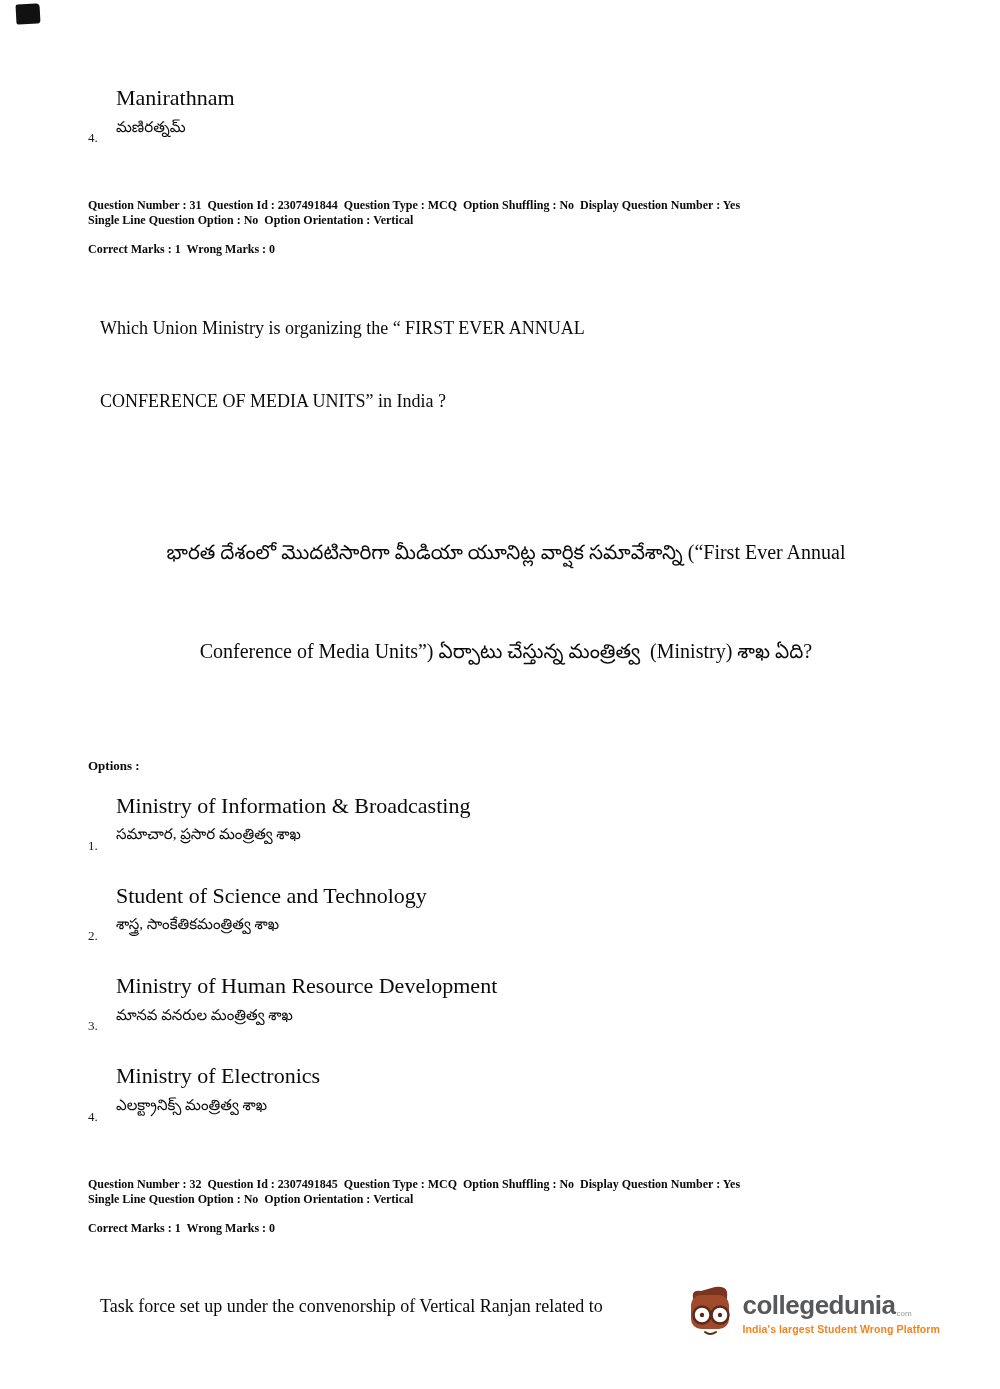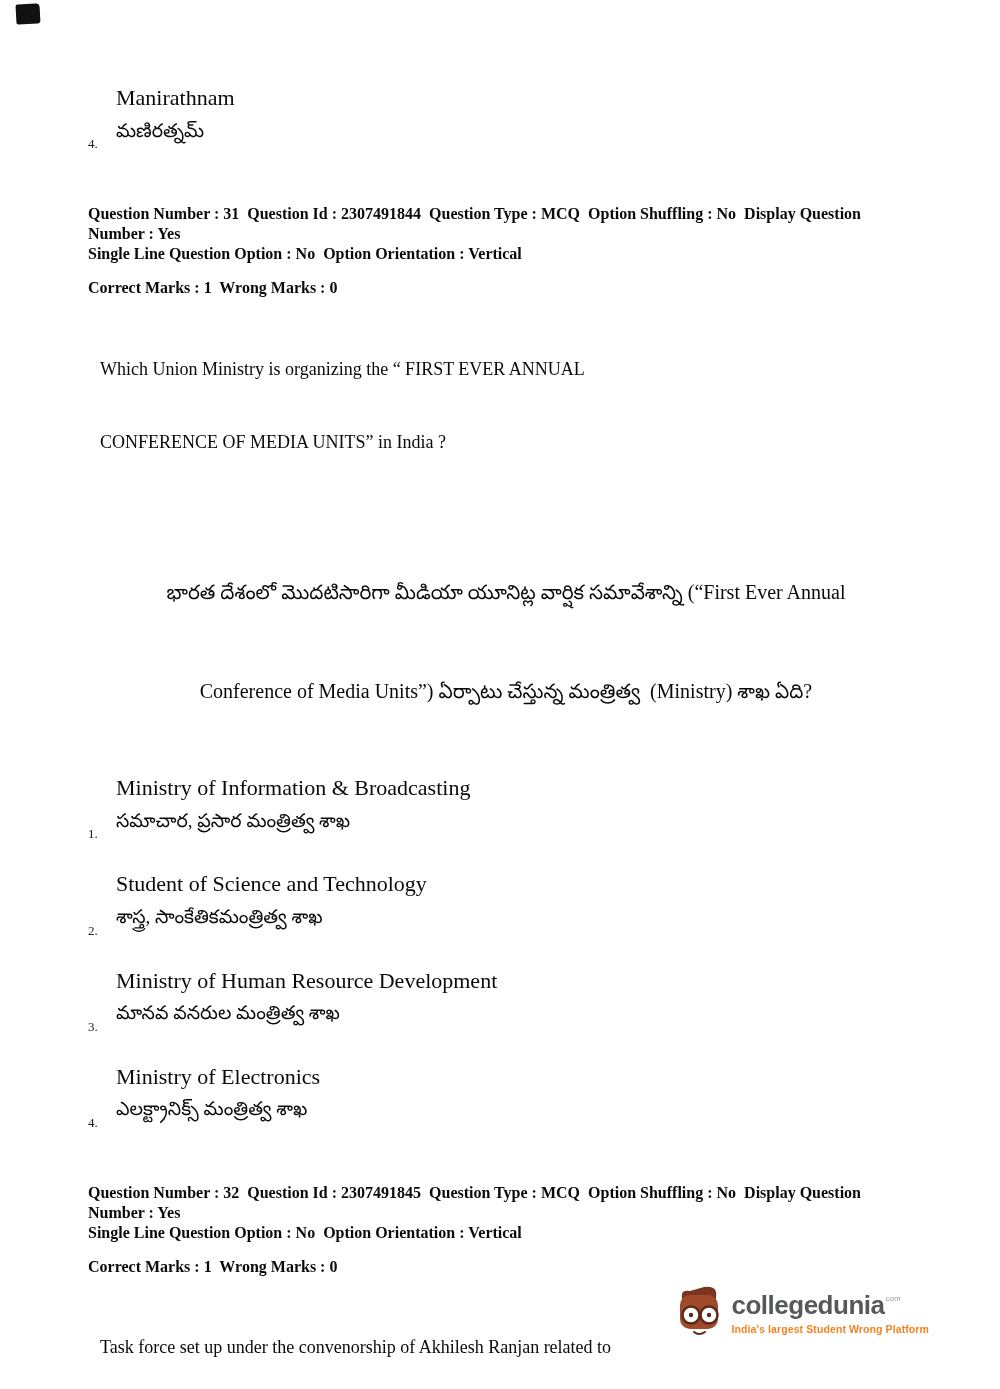--- a/index.html
+++ b/index.html
@@ -39,29 +39,29 @@
     font-size: 13px;
     color: #1a1a1a;
   }
   .opt-en {
     font-size: 22px;
     line-height: 1.25;
     white-space: pre-wrap;
     margin-bottom: 5px;
   }
   .opt-te {
-    font-size: 19px;
+    font-size: 15px;
     line-height: 1.45;
     white-space: pre-wrap;
   }
   
   .question { margin-top: 60px; }
   .meta {
     font-weight: bold;
-    font-size: 16px;
+    font-size: 12px;
     line-height: 1.25;
     white-space: pre-wrap;
   }
   .meta-marks { margin-top: 14px; }
   .q-en {
     margin-top: 10px;
     margin-left: 12px;
     font-size: 18px;
     line-height: 1.35;
     white-space: pre-wrap;
@@ -76,21 +76,21 @@
   }
   .options-label {
     font-weight: bold;
     font-size: 13px;
     margin: 24px 0 18px 0;
   }
   .top-option { margin-bottom: 0; }
   
   .footer-logo {
     position: absolute;
-    right: 71px;
+    right: 60px;
     bottom: 48px;
     display: flex;
     align-items: center;
     gap: 10px;
   }
   .mascot {
     width: 48px;
     height: 56px;
     flex: 0 0 auto;
   }
@@ -102,21 +102,21 @@
     font-size: 26px;
     letter-spacing: -0.5px;
     color: #57585a;
     line-height: 1;
   }
   .wordmark-suffix {
     font-family: "Liberation Sans", sans-serif;
     font-size: 8px;
     color: #9a9b9d;
     margin-left: 1px;
-    margin-top: 2px;
+    margin-top: 17px;
   }
   .tagline {
     font-family: "Liberation Sans", sans-serif;
     font-weight: bold;
     font-size: 10.5px;
     color: #f5821f;
     margin-top: 5px;
     letter-spacing: 0.1px;
   }
 </style>
@@ -140,20 +140,21 @@
 
     <div class="q-en">
       <div>Which Union Ministry is organizing the “ FIRST EVER ANNUAL</div>
       <div>CONFERENCE OF MEDIA UNITS” in India ?</div>
     </div>
     <div class="q-te">
       <div>భారత దేశంలో మొదటిసారిగా మీడియా యూనిట్ల వార్షిక సమావేశాన్ని (“First Ever Annual</div>
       <div>Conference of Media Units”) ఏర్పాటు చేస్తున్న మంత్రిత్వ  (Ministry) శాఖ ఏది?</div>
     </div>
 
+    <div class="options-label">Options :</div>
 
     <div class="option">
       <span class="opt-num">1.</span>
       <div class="opt-en">Ministry of Information &amp; Broadcasting</div>
       <div class="opt-te">సమాచార, ప్రసార మంత్రిత్వ శాఖ</div>
     </div>
 
     <div class="option">
       <span class="opt-num">2.</span>
       <div class="opt-en">Student of Science and Technology</div>
@@ -172,21 +173,21 @@
       <div class="opt-te">ఎలక్ట్రానిక్స్ మంత్రిత్వ శాఖ</div>
     </div>
   </div>
 
   <div class="question">
     <div class="meta">Question Number : 32  Question Id : 2307491845  Question Type : MCQ  Option Shuffling : No  Display Question Number : Yes</div>
     <div class="meta">Single Line Question Option : No  Option Orientation : Vertical</div>
     <div class="meta meta-marks">Correct Marks : 1  Wrong Marks : 0</div>
 
     <div class="q-en">
-      <div>Task force set up under the convenorship of Akhilesh Ranjan related to</div>
+      <div>Task force set up under the convenorship of Vertical Ranjan related to</div>
     </div>
 
   </div>
 
 </div>
 
 <div class="footer-logo">
   <svg class="mascot" viewBox="0 0 48 56">
 
     <path d="M8 14 Q6 4 16 6 L30 2 Q44 0 42 12 L42 18 L8 18 Z" fill="#7a3420"></path>

